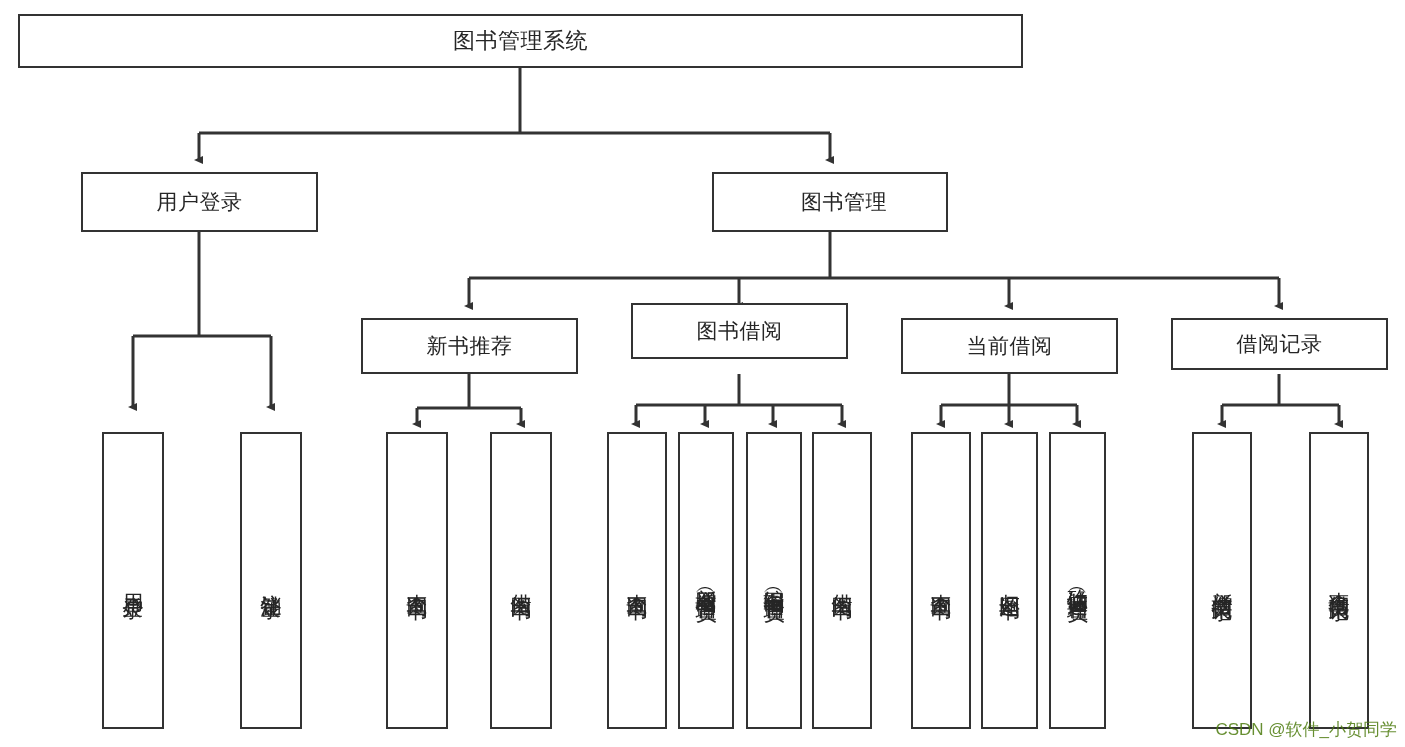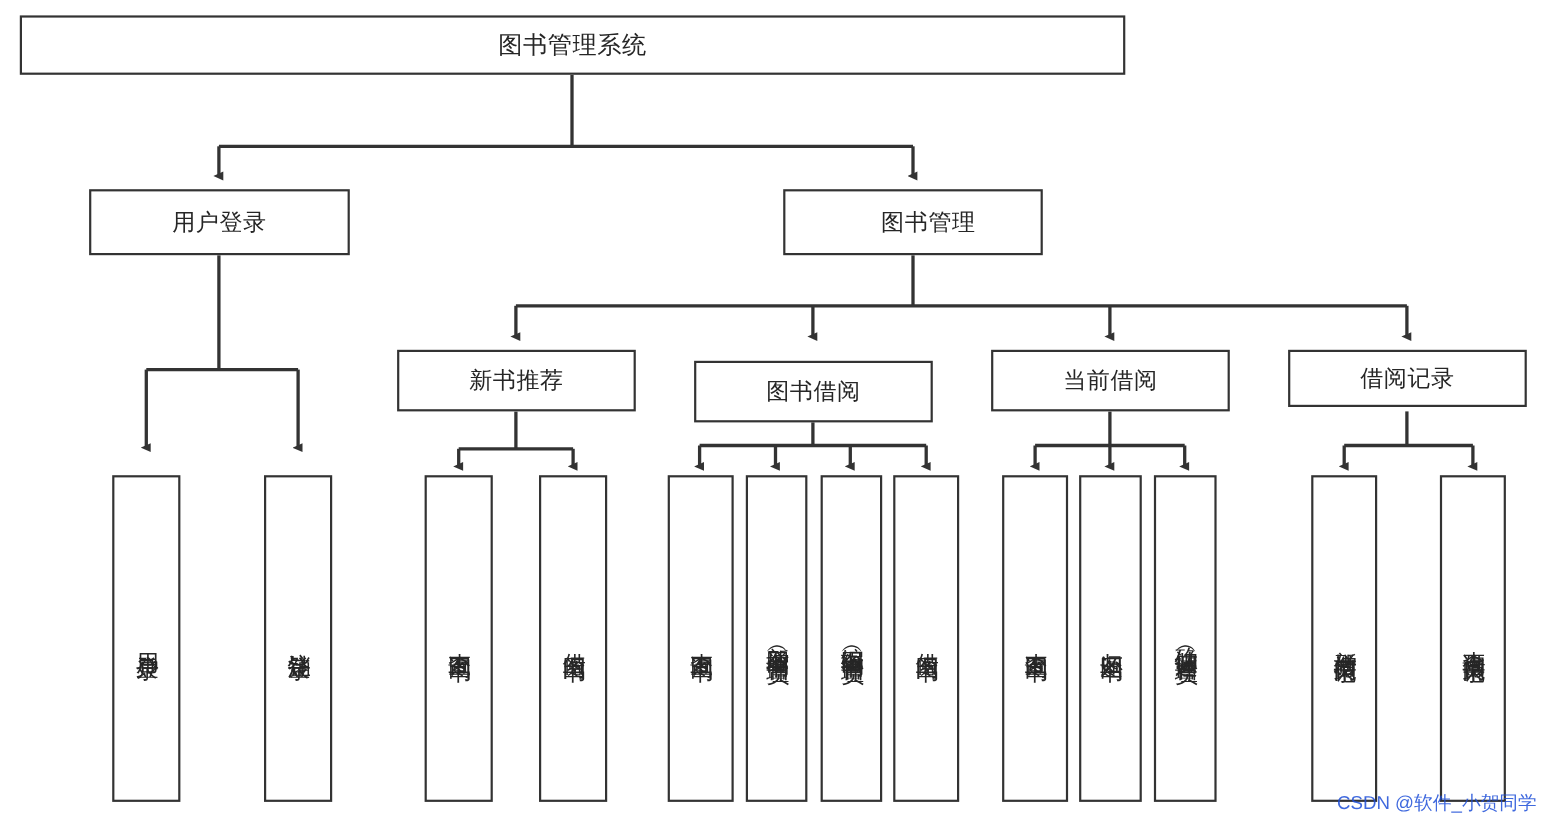--- a/index.html
+++ b/index.html
@@ -57,21 +57,21 @@
     white-space: nowrap;
   }
   #root-node {
     font-size: 22px;
   }
   #watermark {
     position: absolute;
     right: 8px;
     bottom: 6px;
     font-size: 17px;
-    color: #1d4ed8;
+    color: #4d7c0f;
     opacity: 0.85;
     white-space: nowrap;
     user-select: none;
   }
 </style>
 </head>
 <body>
 
 <div id="canvas">
 
@@ -134,21 +134,21 @@
   </div>
 
   <div class="node horiz" style="left:712px; top:172px; width:236px; height:60px;padding-left:28px;">
     <span>图书管理</span>
   </div>
 
   <div class="node horiz" style="left:361px; top:318px; width:217px; height:56px;font-family:Liberation Serif, serif;">
     <span>新书推荐</span>
   </div>
 
-  <div class="node horiz" style="left:631px; top:328px; width:217px; height:56px;">
+  <div class="node horiz" style="left:631px; top:303px; width:217px; height:56px;">
     <span>图书借阅</span>
   </div>
 
   <div class="node horiz" style="left:901px; top:318px; width:217px; height:56px;">
     <span>当前借阅</span>
   </div>
 
   <div class="node horiz" style="left:1171px; top:318px; width:217px; height:52px;">
     <span>借阅记录</span>
   </div>

